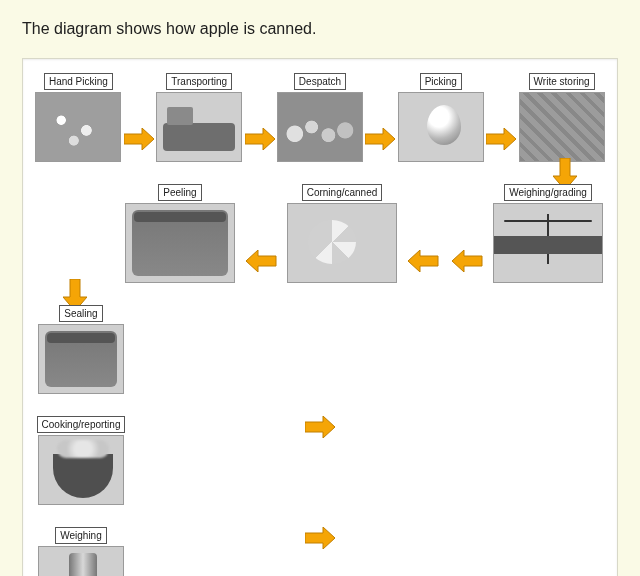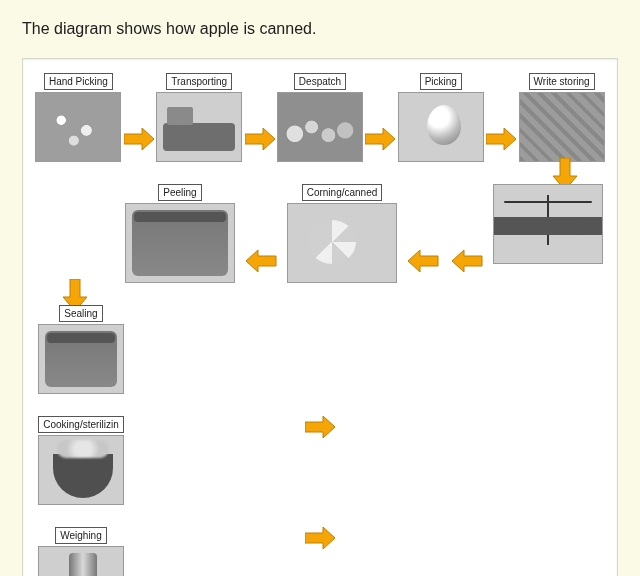--- a/index.html
+++ b/index.html
@@ -156,20 +156,21 @@
     </div>
     <div class="vconn">
         <svg viewBox="0 0 24 32">
           <polygon points="7,0 17,0 17,18 24,18 12,32 0,18 7,18" fill="#f5a506" stroke="#c07e00" stroke-width="1"></polygon>
         </svg>
       </div>
   </div>
 
   <div class="row row2">
     <div class="step">
+      <div class="label">Weighing/grading</div>
       <div class="pic pic-scale"></div>
     </div>
     <div class="arrow left">
         <svg viewBox="0 0 30 22">
           <polygon points="0,6 18,6 18,0 30,11 18,22 18,16 0,16" fill="#f5a506" stroke="#c07e00" stroke-width="1"></polygon>
         </svg>
       </div>
     <div class="arrow left">
         <svg viewBox="0 0 30 22">
           <polygon points="0,6 18,6 18,0 30,11 18,22 18,16 0,16" fill="#f5a506" stroke="#c07e00" stroke-width="1"></polygon>
@@ -199,21 +200,21 @@
     <div class="step">
       <div class="label">Sealing</div>
       <div class="pic pic-jars"></div>
     </div>
     <div class="arrow">
         <svg viewBox="0 0 30 22">
           <polygon points="0,6 18,6 18,0 30,11 18,22 18,16 0,16" fill="#f5a506" stroke="#c07e00" stroke-width="1"></polygon>
         </svg>
       </div>
     <div class="step">
-      <div class="label">Cooking/sterilizin</div>
+      <div class="label">Cooking/reporting</div>
       <div class="pic pic-pot"></div>
     </div>
     <div class="arrow">
         <svg viewBox="0 0 30 22">
           <polygon points="0,6 18,6 18,0 30,11 18,22 18,16 0,16" fill="#f5a506" stroke="#c07e00" stroke-width="1"></polygon>
         </svg>
       </div>
     <div class="step">
       <div class="label">Weighing</div>
       <div class="pic pic-cans"></div>

